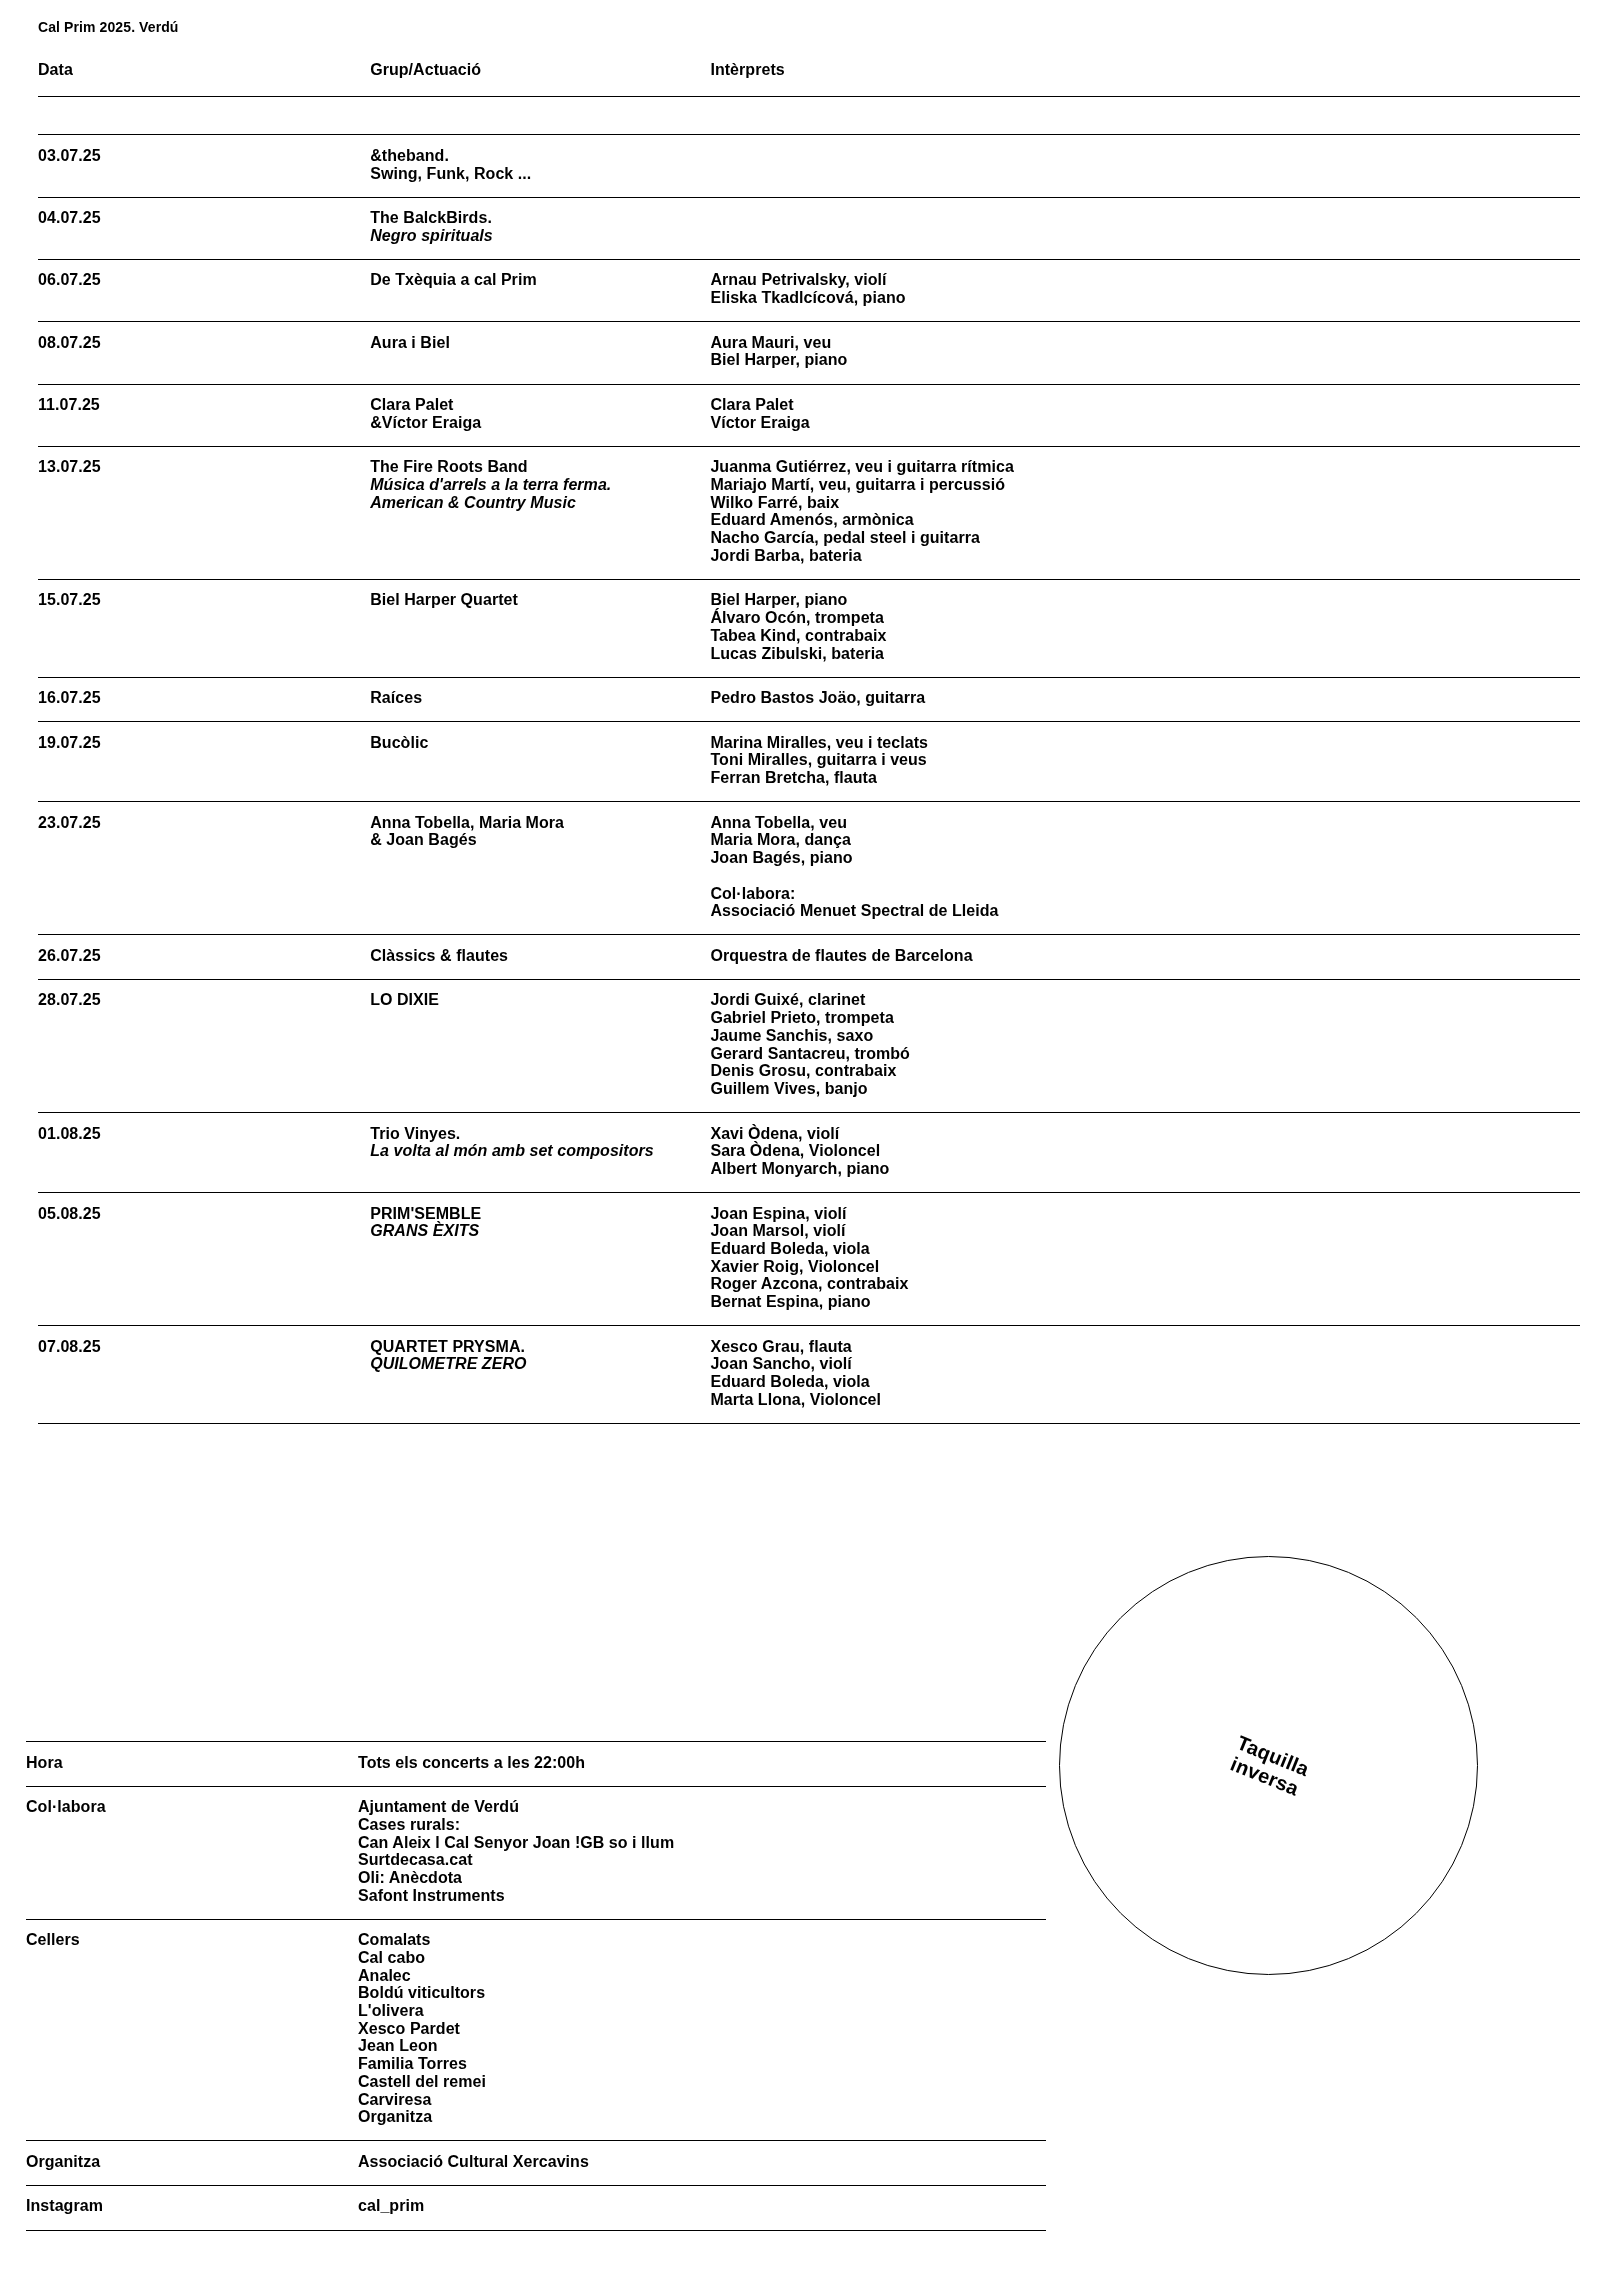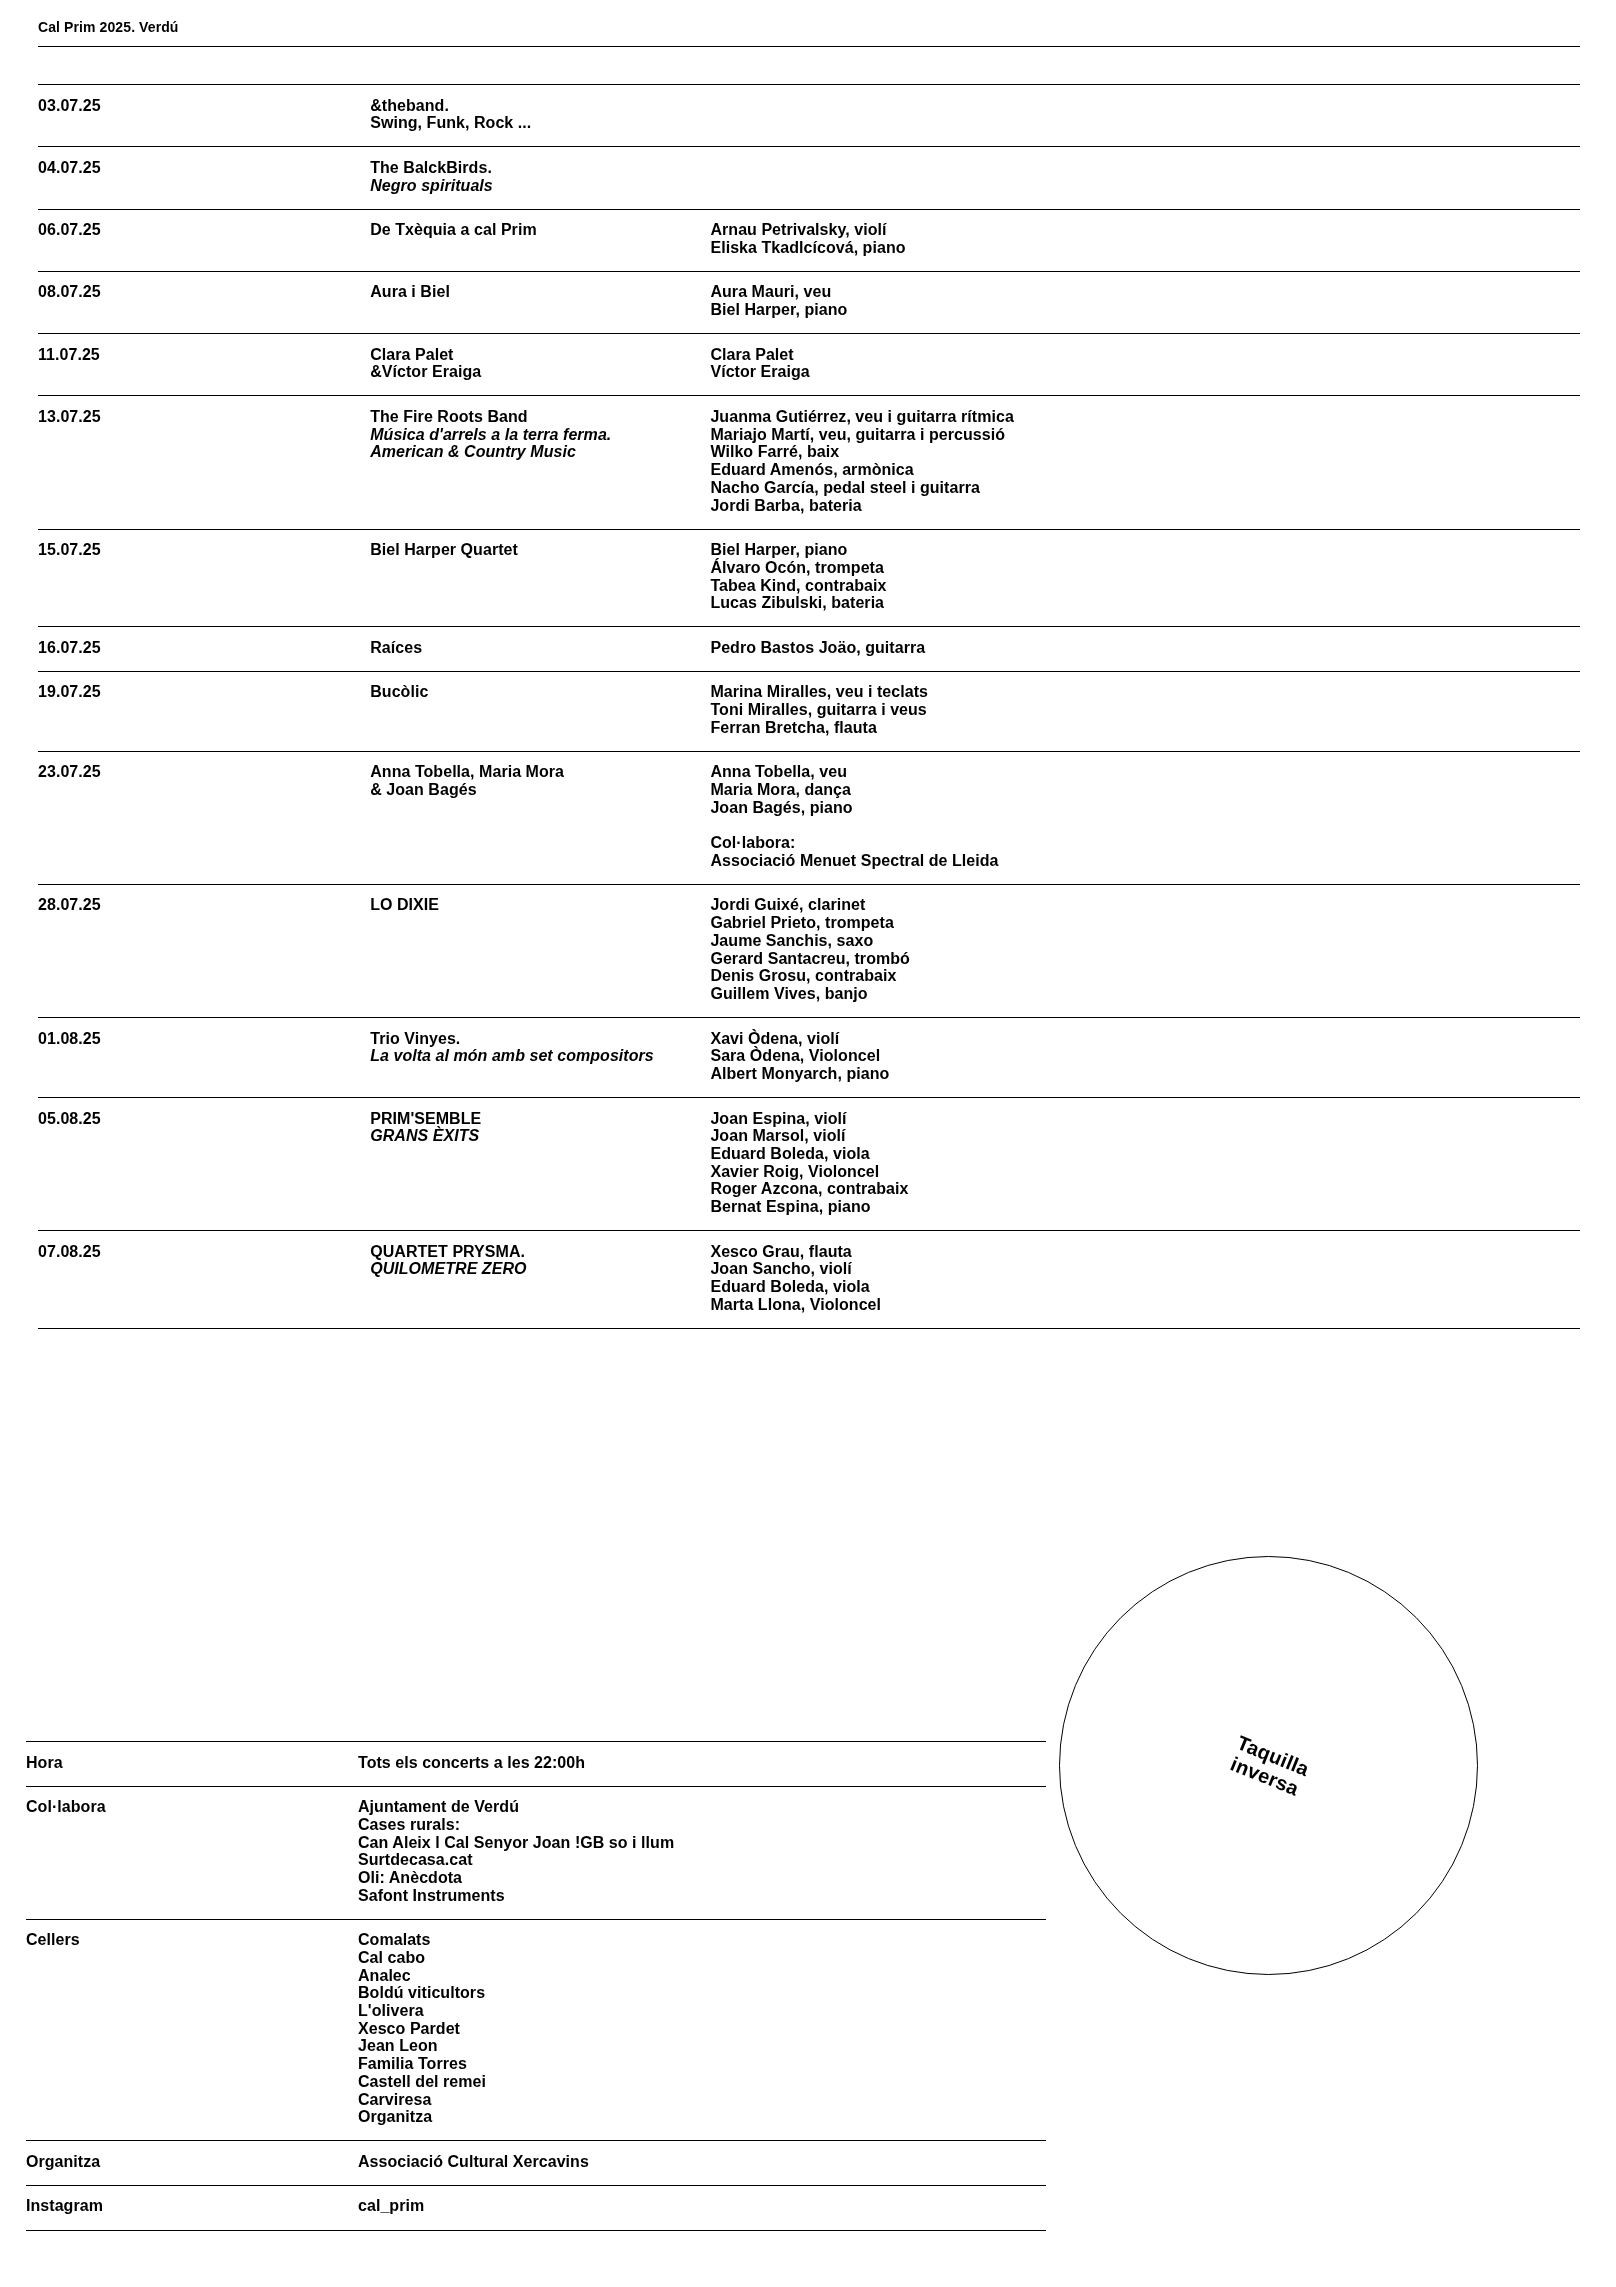--- a/index.html
+++ b/index.html
@@ -127,20 +127,37 @@
 
   <div class="doc-title">Cal Prim 2025. Verdú</div>
 
   <table class="sched-table">
     <colgroup>
       <col class="c1">
         <col class="c2">
         <col class="c3">
     </colgroup>
     <tbody id="sched-body">
+        <tr class="hdr">
+          <td>
+            <div class="cellpad">
+              <span class="ln">Data</span>
+            </div>
+          </td>
+          <td>
+            <div class="cellpad">
+              <span class="ln">Grup/Actuació</span>
+            </div>
+          </td>
+          <td>
+            <div class="cellpad">
+              <span class="ln">Intèrprets</span>
+            </div>
+          </td>
+        </tr>
         <tr class="spacer">
           <td>
             <div class="cellpad"></div>
           </td>
           <td>
             <div class="cellpad"></div>
           </td>
           <td>
             <div class="cellpad"></div>
           </td>
@@ -325,20 +342,37 @@
             </div>
           </td>
           <td>
             <div class="cellpad">
               <span class="ln">Anna Tobella, veu</span>
               <span class="ln">Maria Mora, dança</span>
               <span class="ln">Joan Bagés, piano</span>
               <span class="ln gap">&nbsp;</span>
               <span class="ln">Col·labora:</span>
               <span class="ln">Associació Menuet Spectral de Lleida</span>
+            </div>
+          </td>
+        </tr>
+        <tr>
+          <td>
+            <div class="cellpad">
+              <span class="ln">26.07.25</span>
+            </div>
+          </td>
+          <td>
+            <div class="cellpad">
+              <span class="ln">Clàssics &amp; flautes</span>
+            </div>
+          </td>
+          <td>
+            <div class="cellpad">
+              <span class="ln">Orquestra de flautes de Barcelona</span>
             </div>
           </td>
         </tr>
         <tr>
           <td>
             <div class="cellpad">
               <span class="ln">28.07.25</span>
             </div>
           </td>
           <td>

